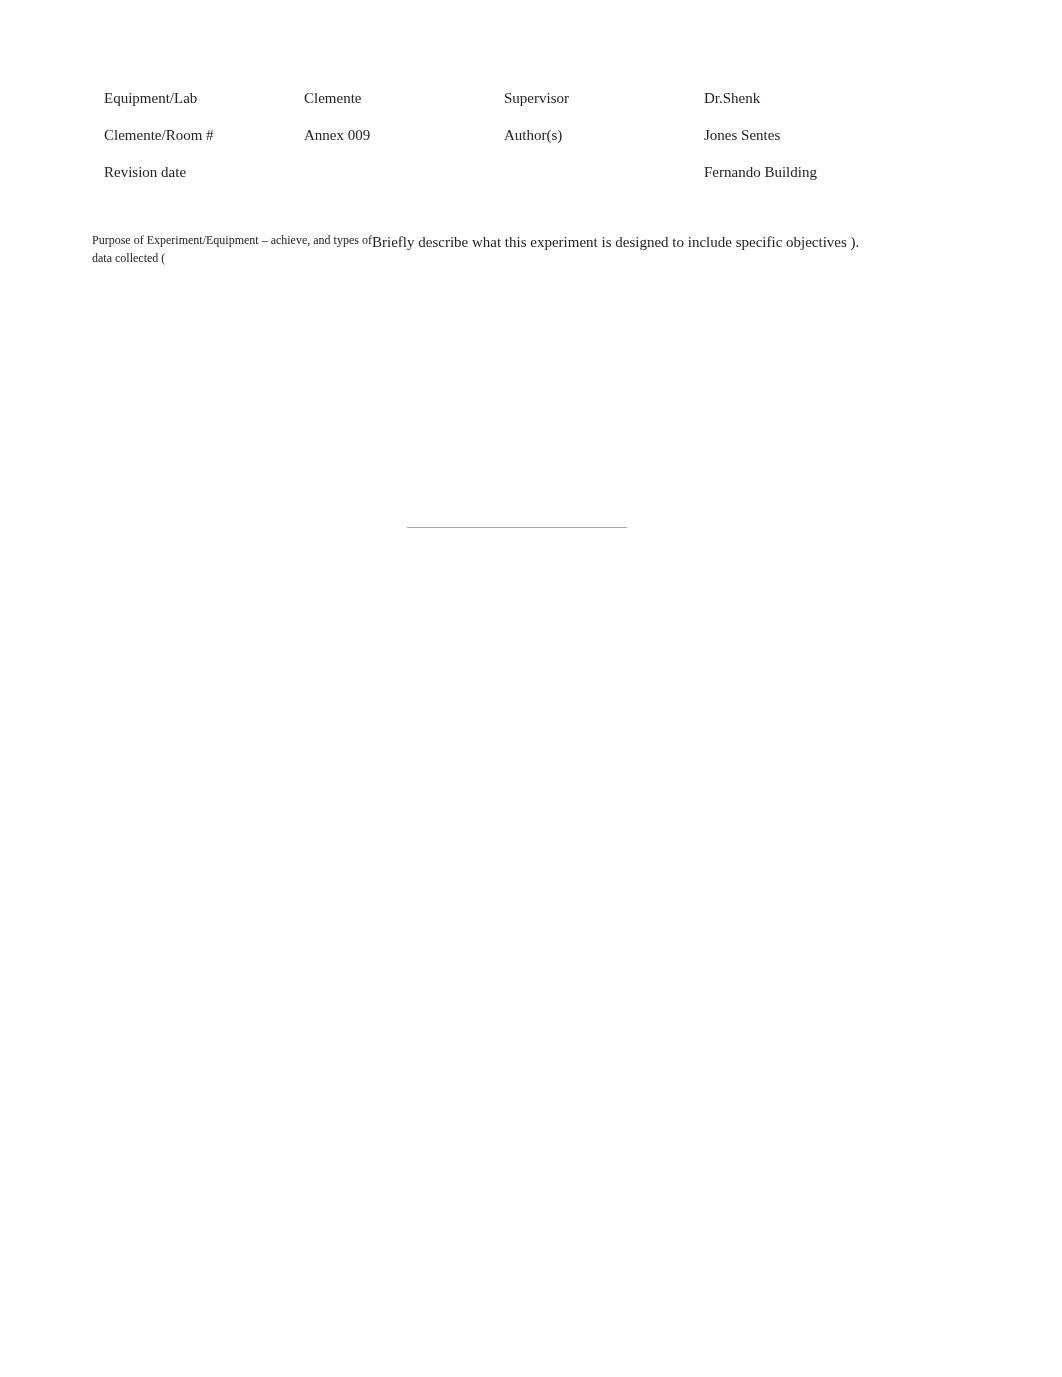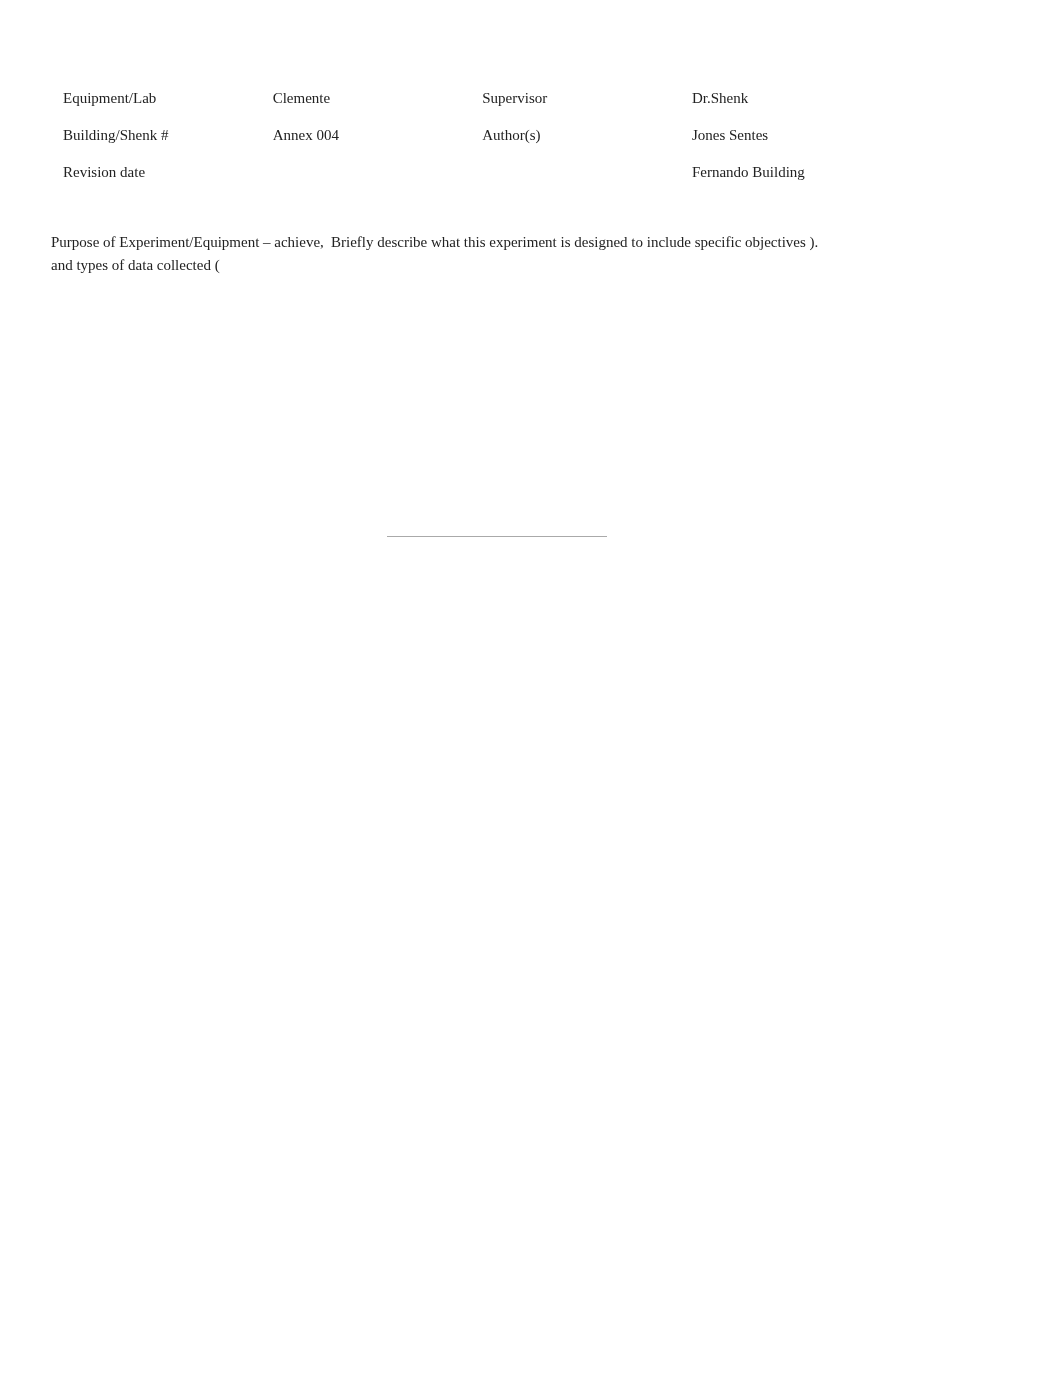--- a/index.html
+++ b/index.html
@@ -14,21 +14,21 @@
       font-size: 15px;
       color: #222222;
       width: 1062px;
       min-height: 1377px;
     }
 
     .page {
       width: 1062px;
       min-height: 1377px;
       background: #ffffff;
-      padding: 80px 120px 80px 51px;
+      padding: 80px 120px 80px 92px;
     }
 
     .info-table {
       width: 100%;
       border-collapse: collapse;
       margin-bottom: 40px;
     }
 
     .info-table td {
       padding: 10px 12px;
@@ -63,21 +63,21 @@
       margin-top: 40px;
       display: flex;
       flex-direction: row;
       gap: 0;
       align-items: flex-start;
     }
 
     .purpose-left {
       width: 280px;
       flex-shrink: 0;
-      font-size: 15px;
+      font-size: 12px;
       line-height: 1.5;
     }
 
     .purpose-right {
       flex: 1;
       font-size: 15px;
       line-height: 1.5;
     }
 
     .underline-area {
@@ -98,22 +98,22 @@
 
   <table class="info-table">
     <tbody id="info-tbody">
     <tr>
           <td class="label">Equipment/Lab</td>
           <td class="value">Clemente</td>
           <td class="label2">Supervisor</td>
           <td class="value2">Dr.Shenk</td>
         </tr>
         <tr>
-          <td class="label">Building/Shenk #</td>
-          <td class="value">Annex 004</td>
+          <td class="label">Clemente/Room #</td>
+          <td class="value">Annex 009</td>
           <td class="label2">Author(s)</td>
           <td class="value2">Jones Sentes</td>
         </tr>
         <tr>
           <td class="label">Revision date</td>
           <td class="value"></td>
           <td class="label2"></td>
           <td class="value2">Fernando Building</td>
         </tr>
       </tbody>

